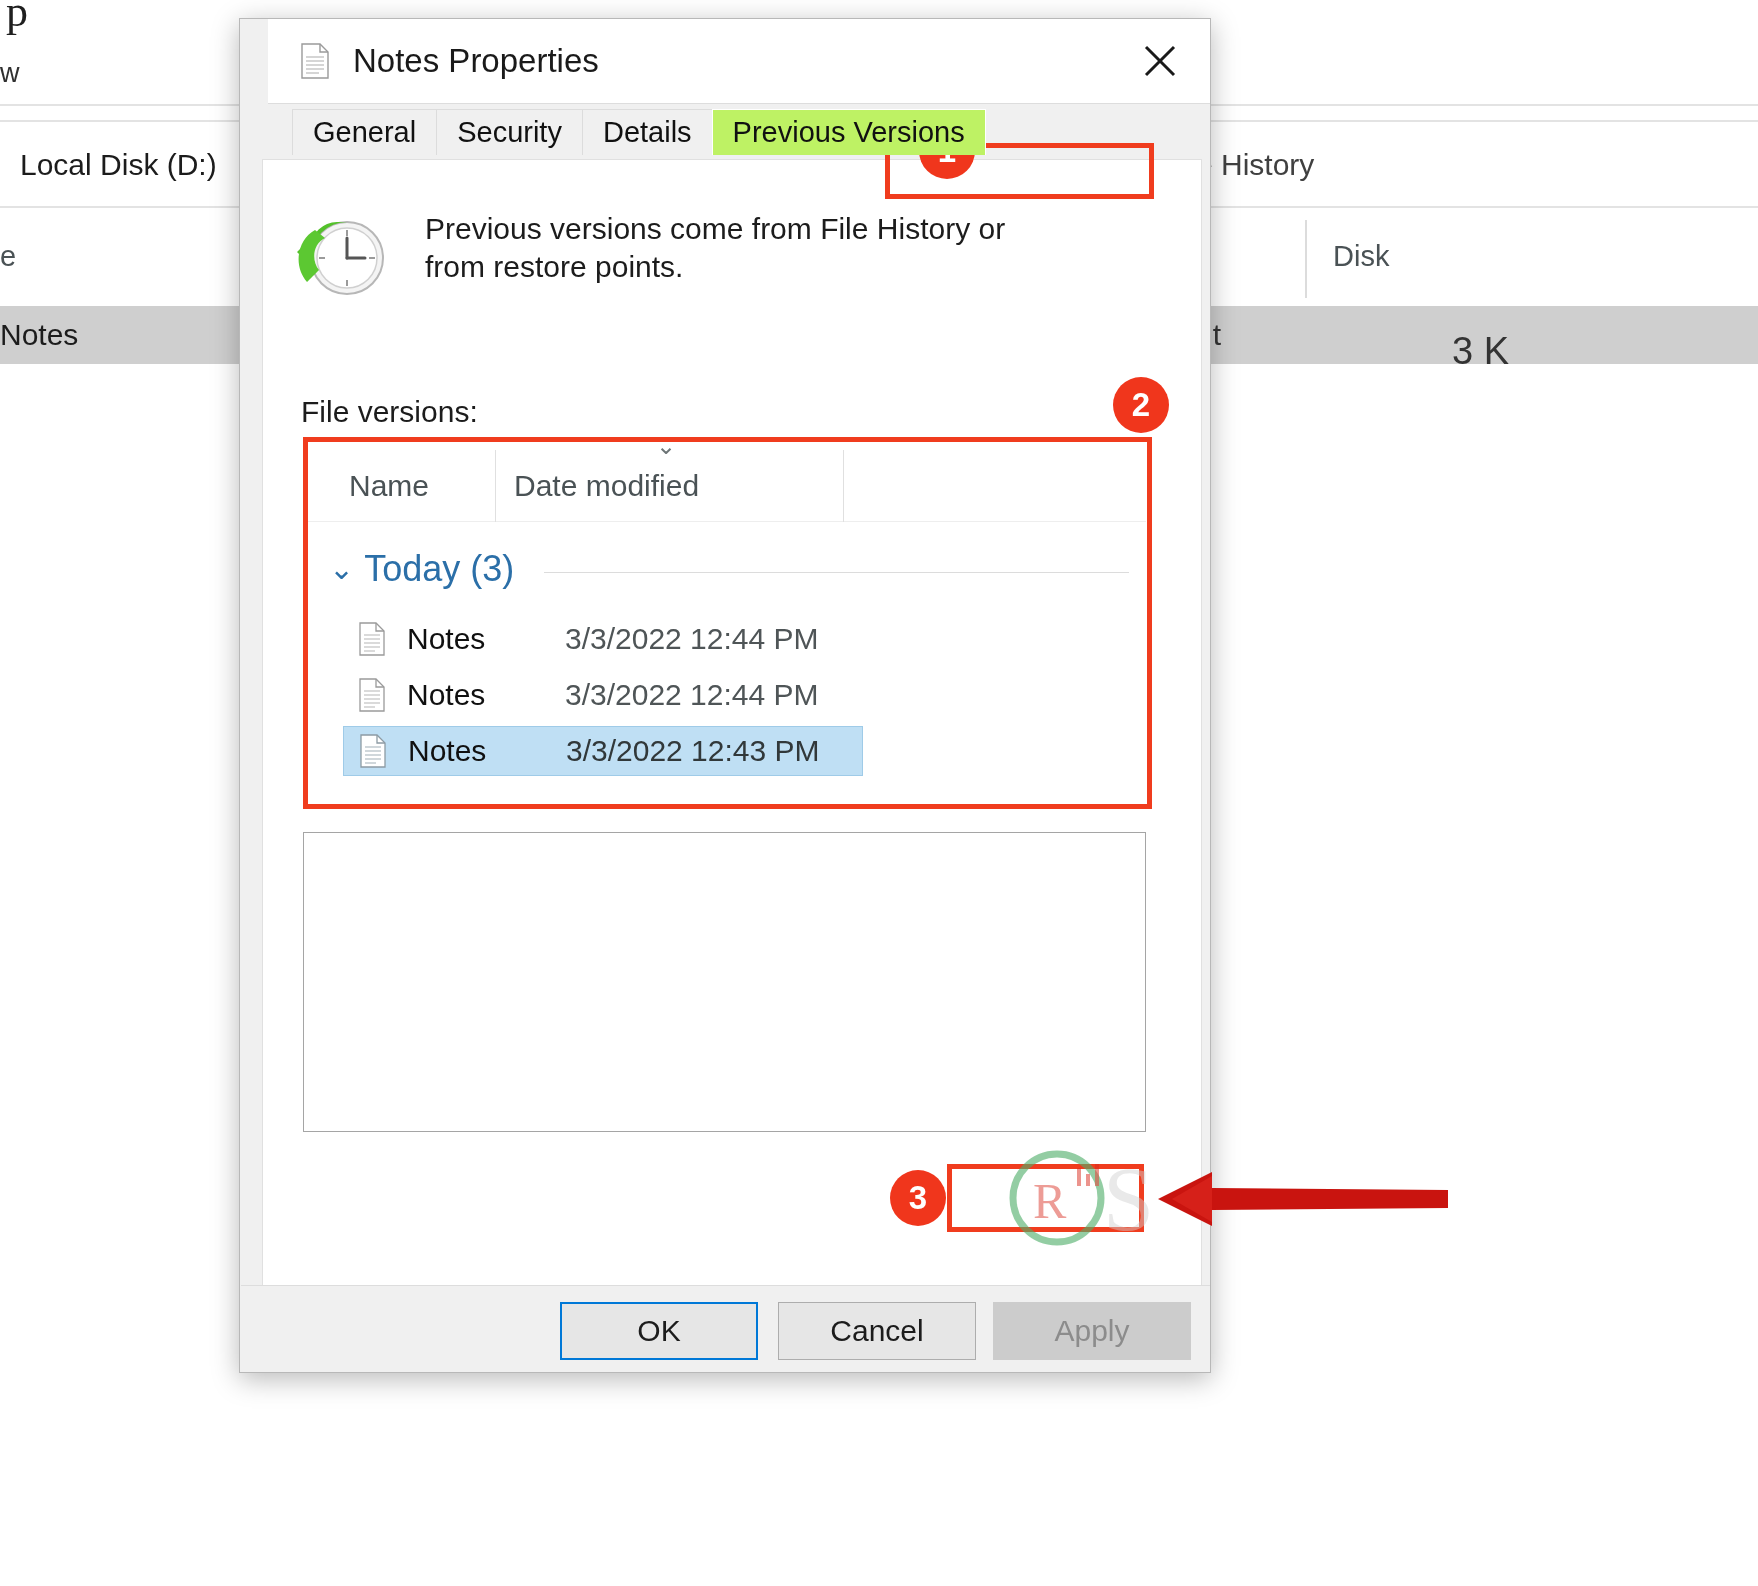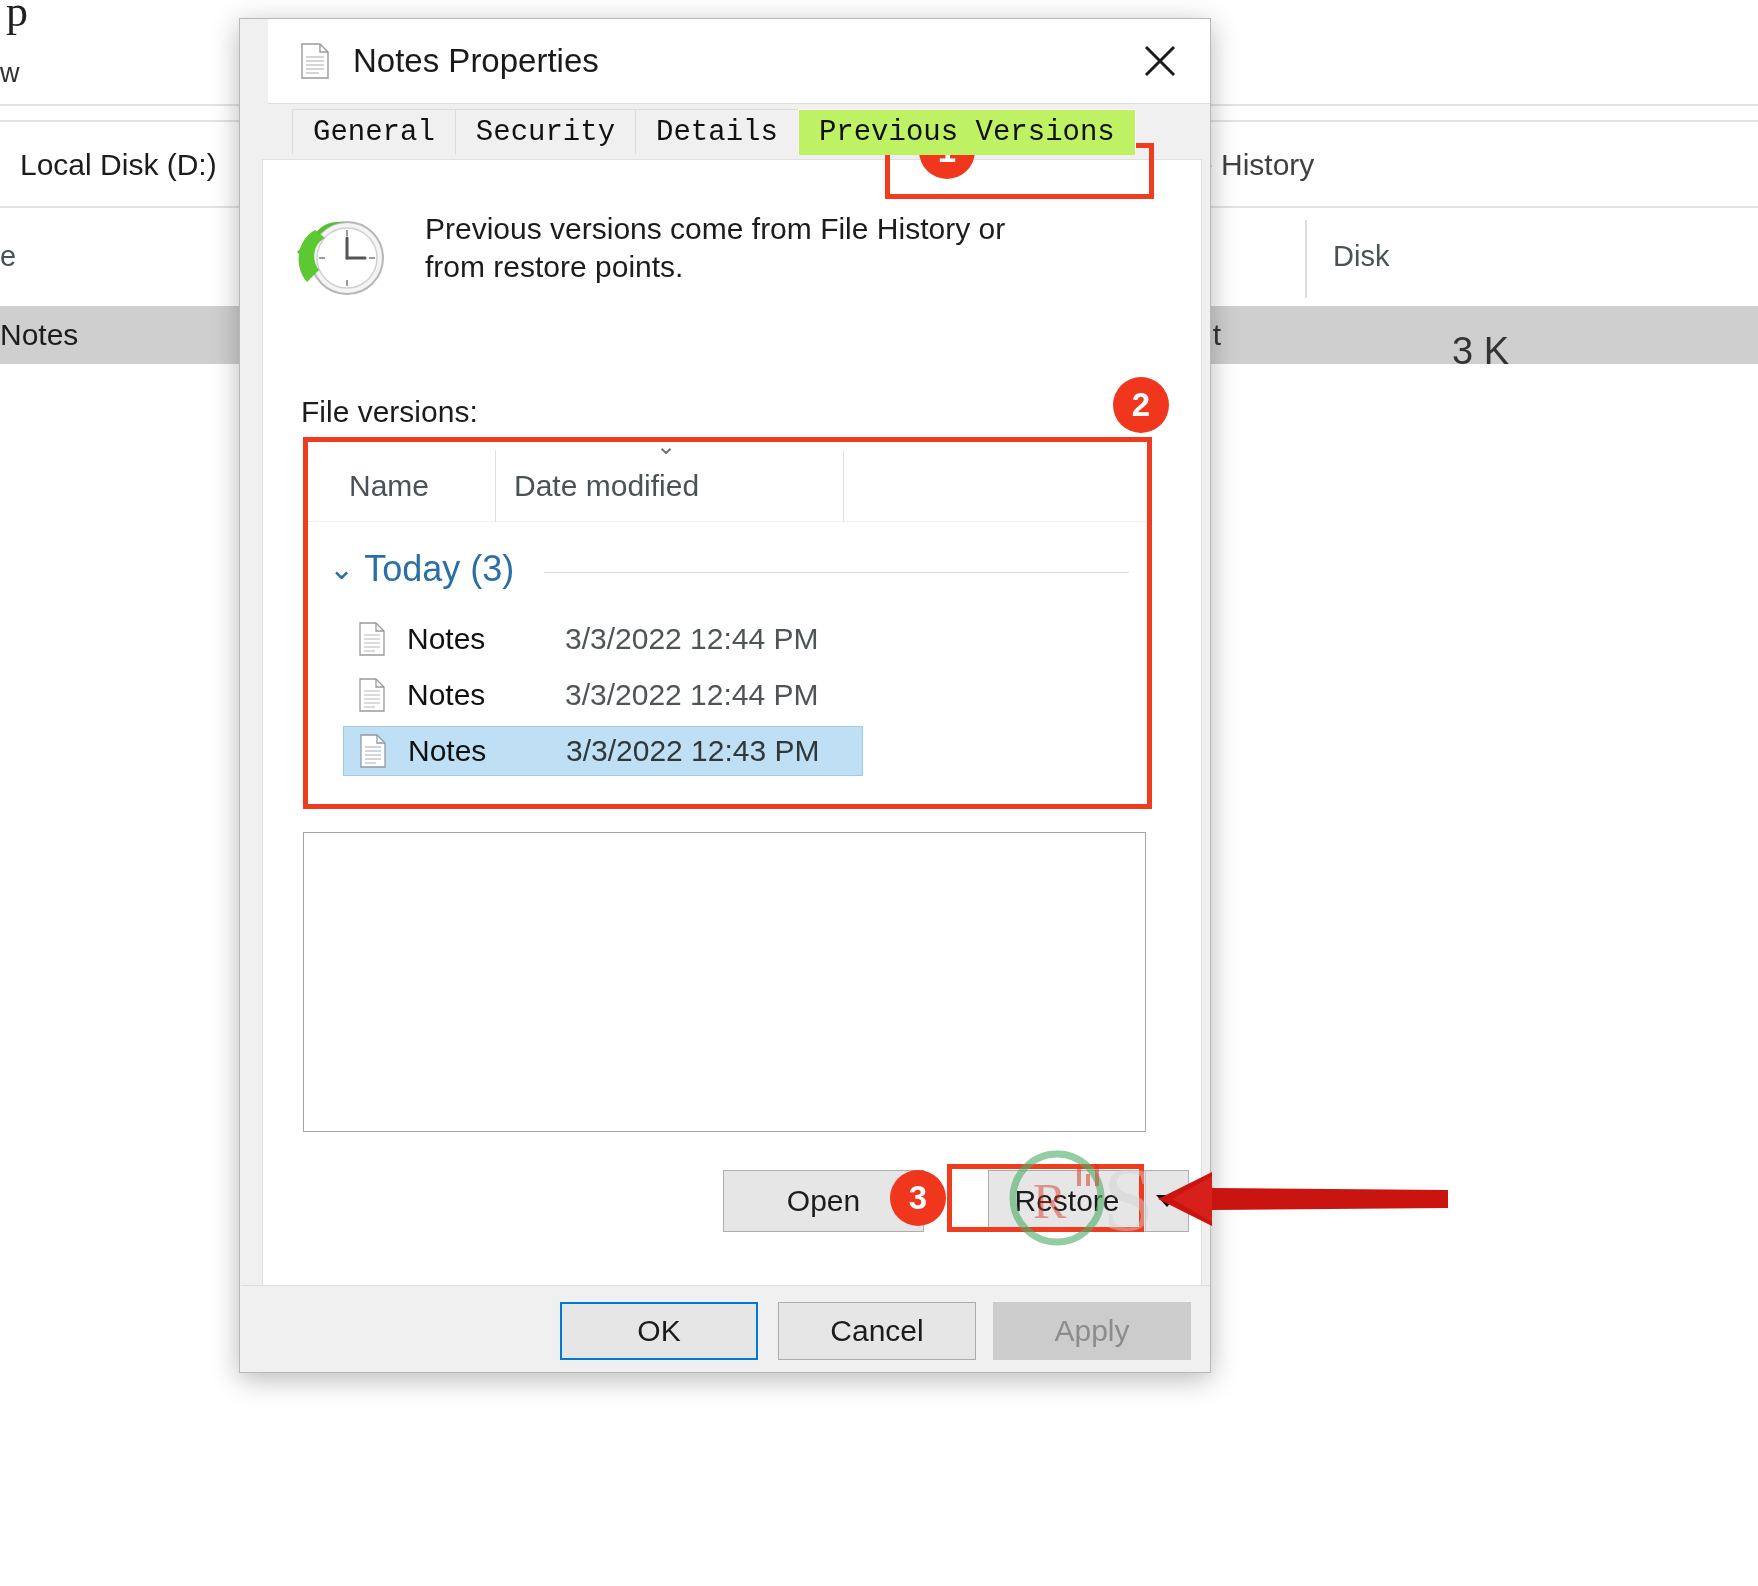--- a/index.html
+++ b/index.html
@@ -120,21 +120,20 @@
   
   #tabstrip {
     position: relative;
     height: 52px;
     background: #f0f0f0;
     border-top: 1px solid #dddddd;
     display: flex;
     align-items: flex-end;
     padding-left: 24px;
     box-sizing: border-box;
-    font-family: Liberation Mono, monospace;
   }
   .tab {
     font-size: 29px;
     color: #111111;
     padding: 6px 20px 10px 20px;
     height: 46px;
     box-sizing: border-box;
     background: #f0f0f0;
     border-left: 1px solid #dcdcdc;
     border-right: 1px solid #dcdcdc;
@@ -577,29 +576,20 @@
             <line x1="5" y1="29" x2="16" y2="29"></line>
           </g>
         </svg>
         <span class="vrow-name">Notes</span>
         <span class="vrow-date">3/3/2022 12:43 PM</span>
       </div>
     </div>
 
     <div id="content-well"></div>
 
-    <div id="action-buttons">
-      <div class="winbtn" id="open-button">Open</div>
-      <div id="restore-split">
-        <div class="winbtn" id="restore-button">Restore</div>
-        <div class="winbtn" id="restore-dropdown">
-          <span class="caret-down"></span>
-        </div>
-      </div>
-    </div>
   </div>
 
   <div id="dialog-footer">
     <div class="winbtn" id="cancel-button">Cancel</div>
     <div class="winbtn" id="ok-button">OK</div>
     <div class="winbtn" id="apply-button">Apply</div>
   </div>
 </div>
 
 <div class="redbox" id="redbox-tab"></div>

